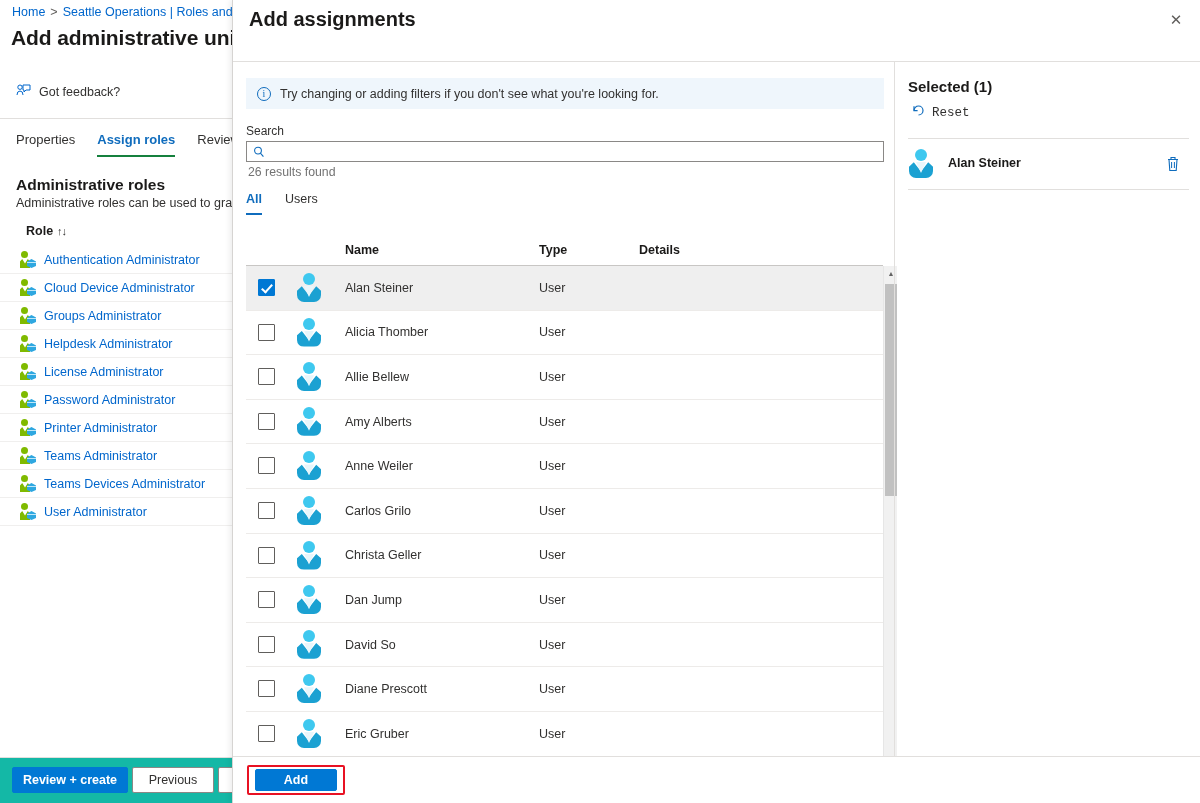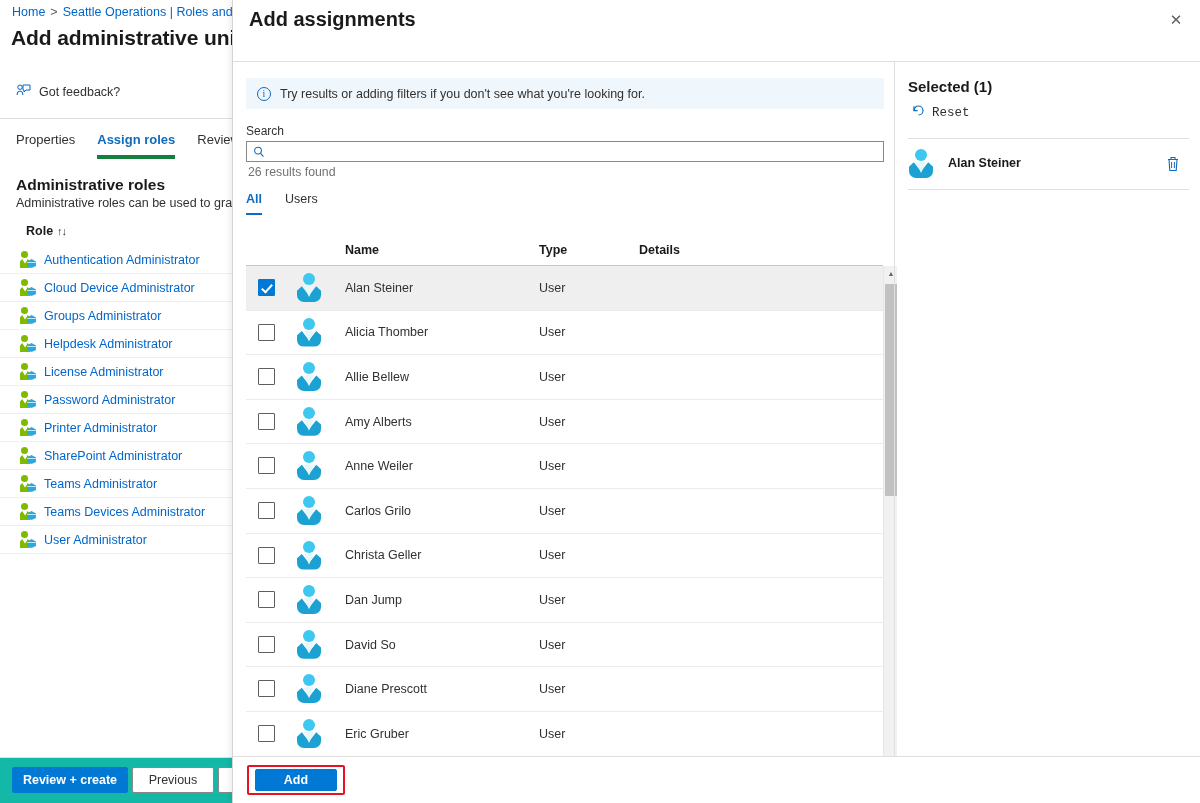--- a/index.html
+++ b/index.html
@@ -24,21 +24,21 @@
 
   .blade-title { position:absolute; left:11px; top:26px; font-size:21px; font-weight:600; color:#1b1a19; white-space:nowrap; letter-spacing:-0.1px; }
 
   .feedback { position:absolute; left:16px; top:84px; display:flex; align-items:center; gap:8px; color:#0066cc; font-size:12.5px; white-space:nowrap; }
   .feedback .fb-label { color:#323130; }
 
   .hr1 { position:absolute; left:0; top:118px; width:420px; height:1px; background:#e1dfdd; }
 
   .tabs { position:absolute; left:16px; top:132px; display:flex; gap:22px; }
   .tab { font-size:13px; color:#323130; padding-bottom:8px; white-space:nowrap; cursor:pointer; }
-  .tab.active { font-weight:700; color:#0f6cbd; border-bottom:4px solid #15803d; }
+  .tab.active { font-weight:700; color:#0f6cbd; border-bottom:2px solid #15803d; }
 
   .sect-title { position:absolute; left:16px; top:176px; font-size:15.5px; font-weight:600; color:#1b1a19; white-space:nowrap; }
   .sect-sub { position:absolute; left:16px; top:196px; font-size:12.5px; color:#323130; white-space:nowrap; }
 
   .role-head { position:absolute; left:18px; top:224px; font-size:12.5px; font-weight:700; color:#1b1a19; display:flex; align-items:center; gap:4px;padding-left:8px; }
   .role-head .sorticon { font-size:11px; font-weight:400; color:#323130; letter-spacing:-1px; }
 
   .role-list { position:absolute; left:0; top:246px; width:420px; }
   .role-row { position:relative; height:28px; display:flex; align-items:center; padding-left:20px; gap:7px; border-bottom:1px solid #f0efee; }
   .role-row .rlabel { color:#0066cc; font-size:12.5px; white-space:nowrap; cursor:pointer; }
@@ -239,28 +239,20 @@
               <span class="box"></span>
             </span>
             <span class="rlabel">Printer Administrator</span>
           </div>
           <div class="role-row">
             <span class="role-icon">
               <span class="head"></span>
               <span class="body"></span>
               <span class="box"></span>
             </span>
-            <span class="rlabel">SharePoint Administrator</span>
-          </div>
-          <div class="role-row">
-            <span class="role-icon">
-              <span class="head"></span>
-              <span class="body"></span>
-              <span class="box"></span>
-            </span>
             <span class="rlabel">Teams Administrator</span>
           </div>
           <div class="role-row">
             <span class="role-icon">
               <span class="head"></span>
               <span class="body"></span>
               <span class="box"></span>
             </span>
             <span class="rlabel">Teams Devices Administrator</span>
           </div>
@@ -287,21 +279,21 @@
   <div class="dialog">
 
     <div class="dlg-title">Add assignments</div>
     <div class="dlg-close">✕</div>
     <div class="dlg-hr"></div>
 
     <div class="dlg-left">
 
       <div class="info-bar">
         <span class="info-circle">i</span>
-        <span>Try results or adding filters if you don't see what you're looking for.</span>
+        <span>Try changing or adding filters if you don't see what you're looking for.</span>
       </div>
 
       <div class="search-label">Search</div>
       <div class="search-wrap">
         <span class="mag">
           <svg width="12" height="12" viewBox="0 0 12 12">
             <circle cx="5" cy="4.6" r="3.4" fill="none" stroke="#0f6cbd" stroke-width="1.1"></circle>
             <line x1="7.4" y1="7.2" x2="10.4" y2="10.6" stroke="#0f6cbd" stroke-width="1.1"></line>
           </svg>
         </span>

